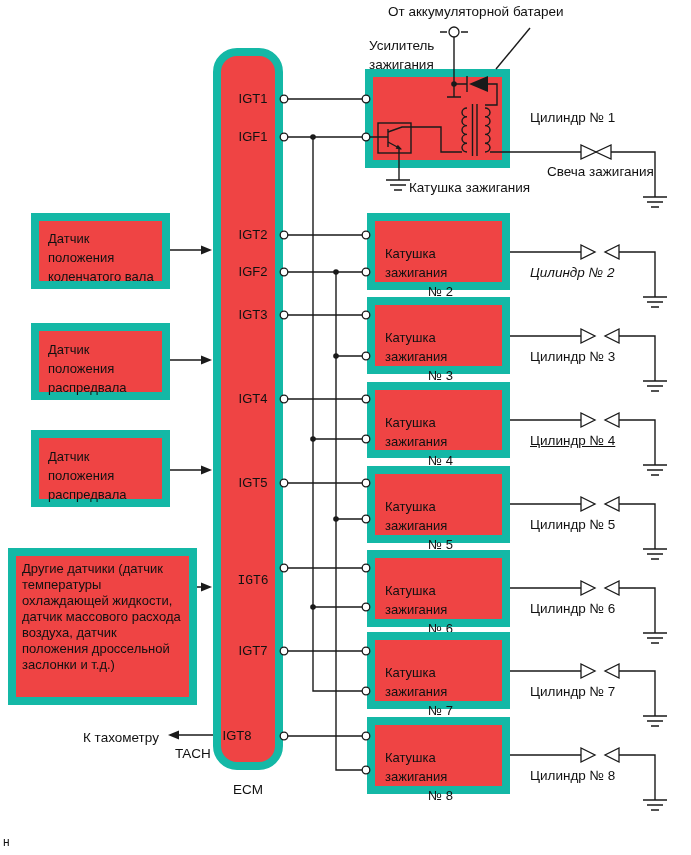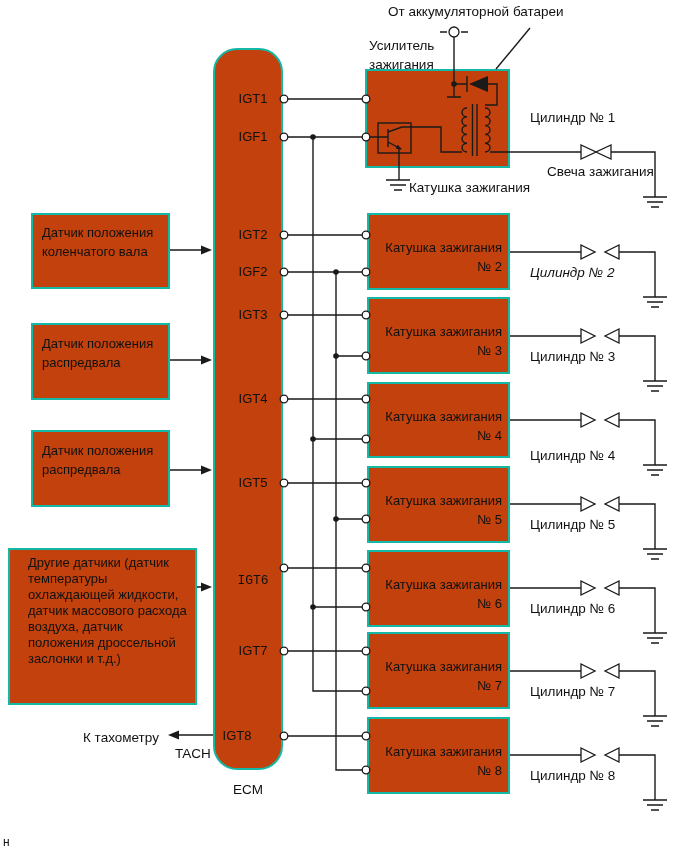--- a/index.html
+++ b/index.html
@@ -6,22 +6,22 @@
   #stage{
     position:relative;width:691px;height:855px;background:#fff;overflow:hidden;
     font-family:"Liberation Sans",sans-serif;color:#111;
   }
   #wires{position:absolute;left:0;top:0;z-index:3;pointer-events:none;}
   #wires *{stroke:#1a1a1a;stroke-width:1.4;fill:none;}
   #wires .fillb{fill:#1a1a1a;stroke:none;}
   #wires .term{fill:#fff;stroke:#1a1a1a;stroke-width:1.3;}
   #wires .wht{fill:#fff;stroke:#1a1a1a;stroke-width:1.3;}
   .box{
-    position:absolute;border:2px solid #14b8a6;background:#c2410c;box-sizing:border-box;
-    z-index:1;display:flex;flex-direction:column;align-items:flex-end;
+    position:absolute;border:8px solid #14b8a6;background:#ef4444;box-sizing:border-box;
+    z-index:1;display:flex;flex-direction:column;align-items:center;
     font-size:13px;line-height:19px;
   }
   .lbl{position:absolute;z-index:2;font-size:13.5px;line-height:19px;white-space:nowrap;}
   .wrap{white-space:normal;}
   .pin{position:absolute;z-index:2;width:50px;text-align:center;font-size:13px;line-height:18px;}
   .ecm-round{border-radius:24px;}
 </style>
 </head>
 <body>
 
@@ -33,21 +33,21 @@
 
   <div class="box" style="left:31px;top:213px;width:139px;height:76px;padding:8px 8px 0 9px;">
     <span class="wrap">Датчик положения коленчатого вала</span>
   </div>
   <div class="box" style="left:31px;top:323px;width:139px;height:77px;padding:9px 8px 0 9px;">
     <span class="wrap">Датчик положения распредвала</span>
   </div>
   <div class="box" style="left:31px;top:430px;width:139px;height:77px;padding:9px 8px 0 9px;">
     <span class="wrap">Датчик положения распредвала</span>
   </div>
-  <div class="box" style="left:8px;top:548px;width:189px;height:157px;padding:5px 4px 0 18px;font-size:13px;line-height:16px;">
+  <div class="box" style="left:8px;top:548px;width:189px;height:157px;padding:5px 4px 0 6px;font-size:13px;line-height:16px;">
     <span class="wrap">Другие датчики (датчик температуры охлаждающей жидкости, датчик массового расхода воздуха, датчик положения дроссельной заслонки и т.д.)</span>
   </div>
 
   <div class="box" style="left:367px;top:213px;width:143px;height:77px;padding:23px 6px 0 10px;">
     <span>Катушка зажигания</span>
     <span>№ 2</span>
   </div>
   <div class="box" style="left:367px;top:297px;width:143px;height:77px;padding:23px 6px 0 10px;">
     <span>Катушка зажигания</span>
     <span>№ 3</span>
@@ -89,21 +89,21 @@
   <div class="pin" style="left:228px;top:572px;font-family:Liberation Mono, monospace;">IGT6</div>
   <div class="pin" style="left:228px;top:642px;">IGT7</div>
   <div class="pin" style="left:212px;top:727px;">IGT8</div>
 
   <div class="lbl" style="left:83px;top:728px;">К тахометру</div>
   <div class="lbl" style="left:175px;top:744px;">TACH</div>
   <div class="lbl" style="left:213px;top:780px;width:70px;text-align:center;">ECM</div>
 
   <div class="lbl" style="left:530px;top:263px;font-style:italic;">Цилиндр № 2</div>
   <div class="lbl" style="left:530px;top:347px;">Цилиндр № 3</div>
-  <div class="lbl" style="left:530px;top:446px;">Цилиндр № 4</div>
+  <div class="lbl" style="left:530px;top:431px;text-decoration:underline;">Цилиндр № 4</div>
   <div class="lbl" style="left:530px;top:515px;">Цилиндр № 5</div>
   <div class="lbl" style="left:530px;top:599px;">Цилиндр № 6</div>
   <div class="lbl" style="left:530px;top:682px;">Цилиндр № 7</div>
   <div class="lbl" style="left:530px;top:766px;">Цилиндр № 8</div>
 
   <div class="lbl" style="left:3px;top:833px;font-size:12px;">н</div>
 
   <svg id="wires" width="691" height="855" viewBox="0 0 691 855">
     <defs>
       <g id="gnd">

